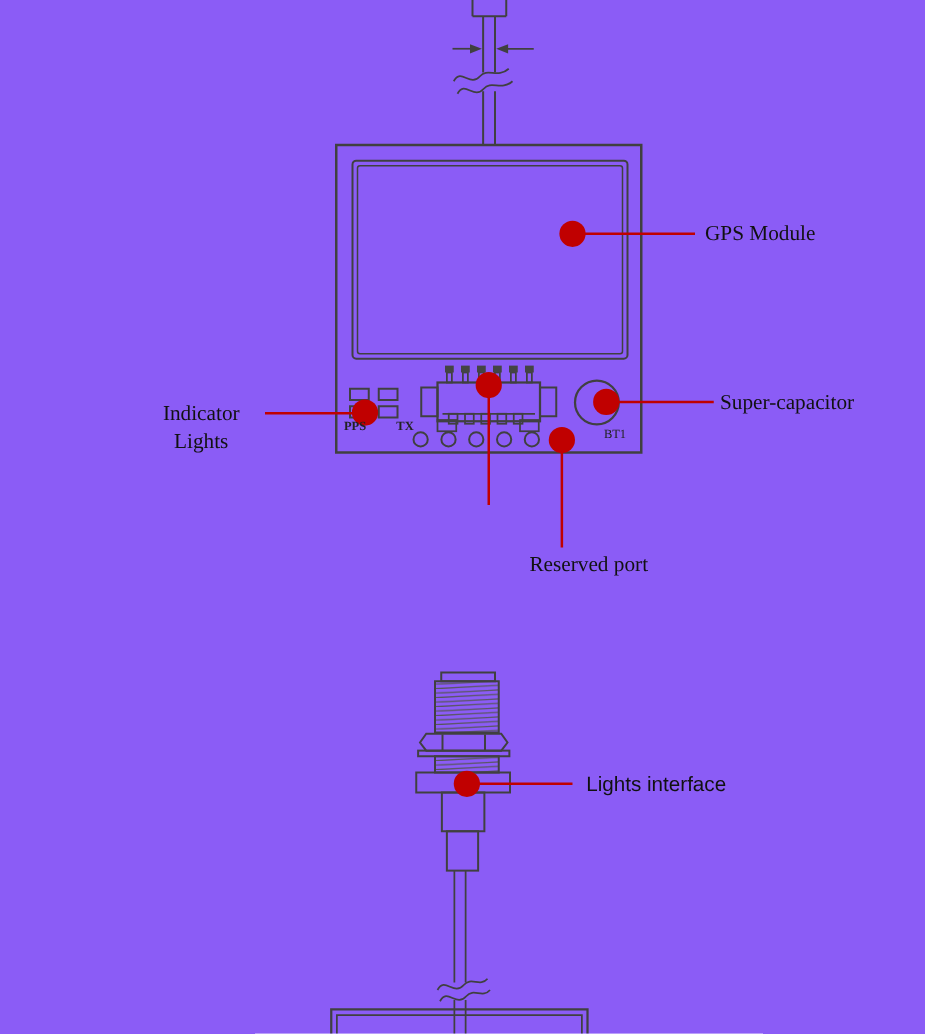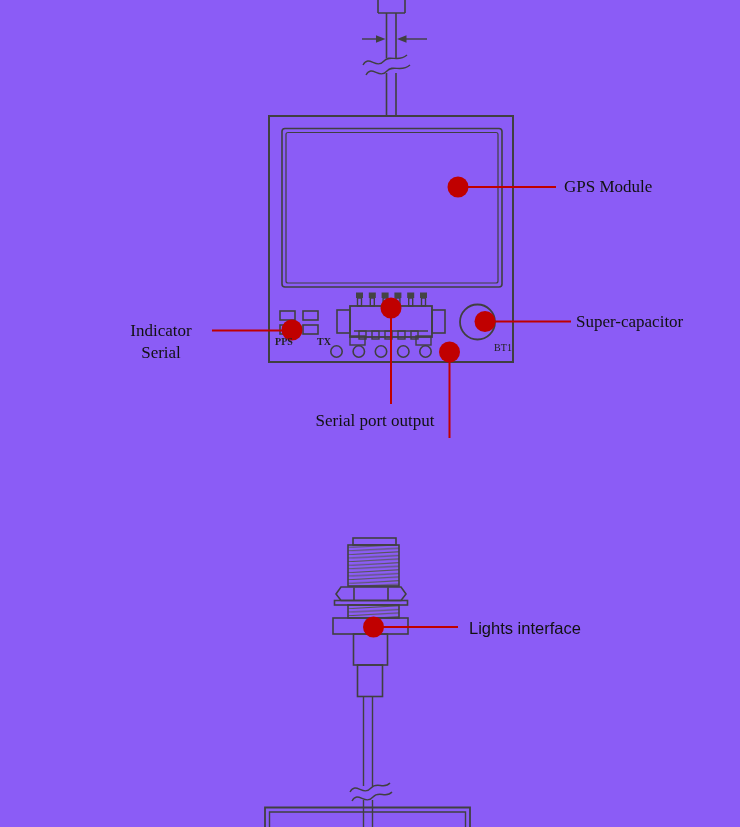--- a/index.html
+++ b/index.html
@@ -175,26 +175,26 @@
       <circle cx="373.5" cy="627" r="10.5" stroke="none"></circle>
     </g>
   </svg>
 
   <div class="lbl" style="left:564px;top:176px;">GPS Module</div>
 
   <div class="lbl" style="left:576px;top:311px;text-align:right;">Super-capacitor</div>
 
   <div class="lbl center" style="left:108px;top:320px;width:106px;">
     <div>Indicator</div>
-    <div>Serial</div>
+    <div>Lights</div>
   </div>
 
-  <div class="lbl center" style="left:285px;top:410px;width:180px;">Serial port output</div>
-
+
+  <div class="lbl center" style="left:381px;top:441px;width:180px;">Reserved port</div>
 
 
   <div class="lbl sans" style="left:469px;top:617px;">Lights interface</div>
 
   <div class="silk" style="left:270px;top:336px;width:28px;font-weight:bold;">PPS</div>
   <div class="silk" style="left:312px;top:336px;width:24px;font-weight:bold;">TX</div>
-  <div class="silk" style="left:486px;top:342px;width:34px;">BT1</div>
+  <div class="silk" style="left:475px;top:342px;width:34px;">BT1</div>
 
 </div>
 
 </body></html>

